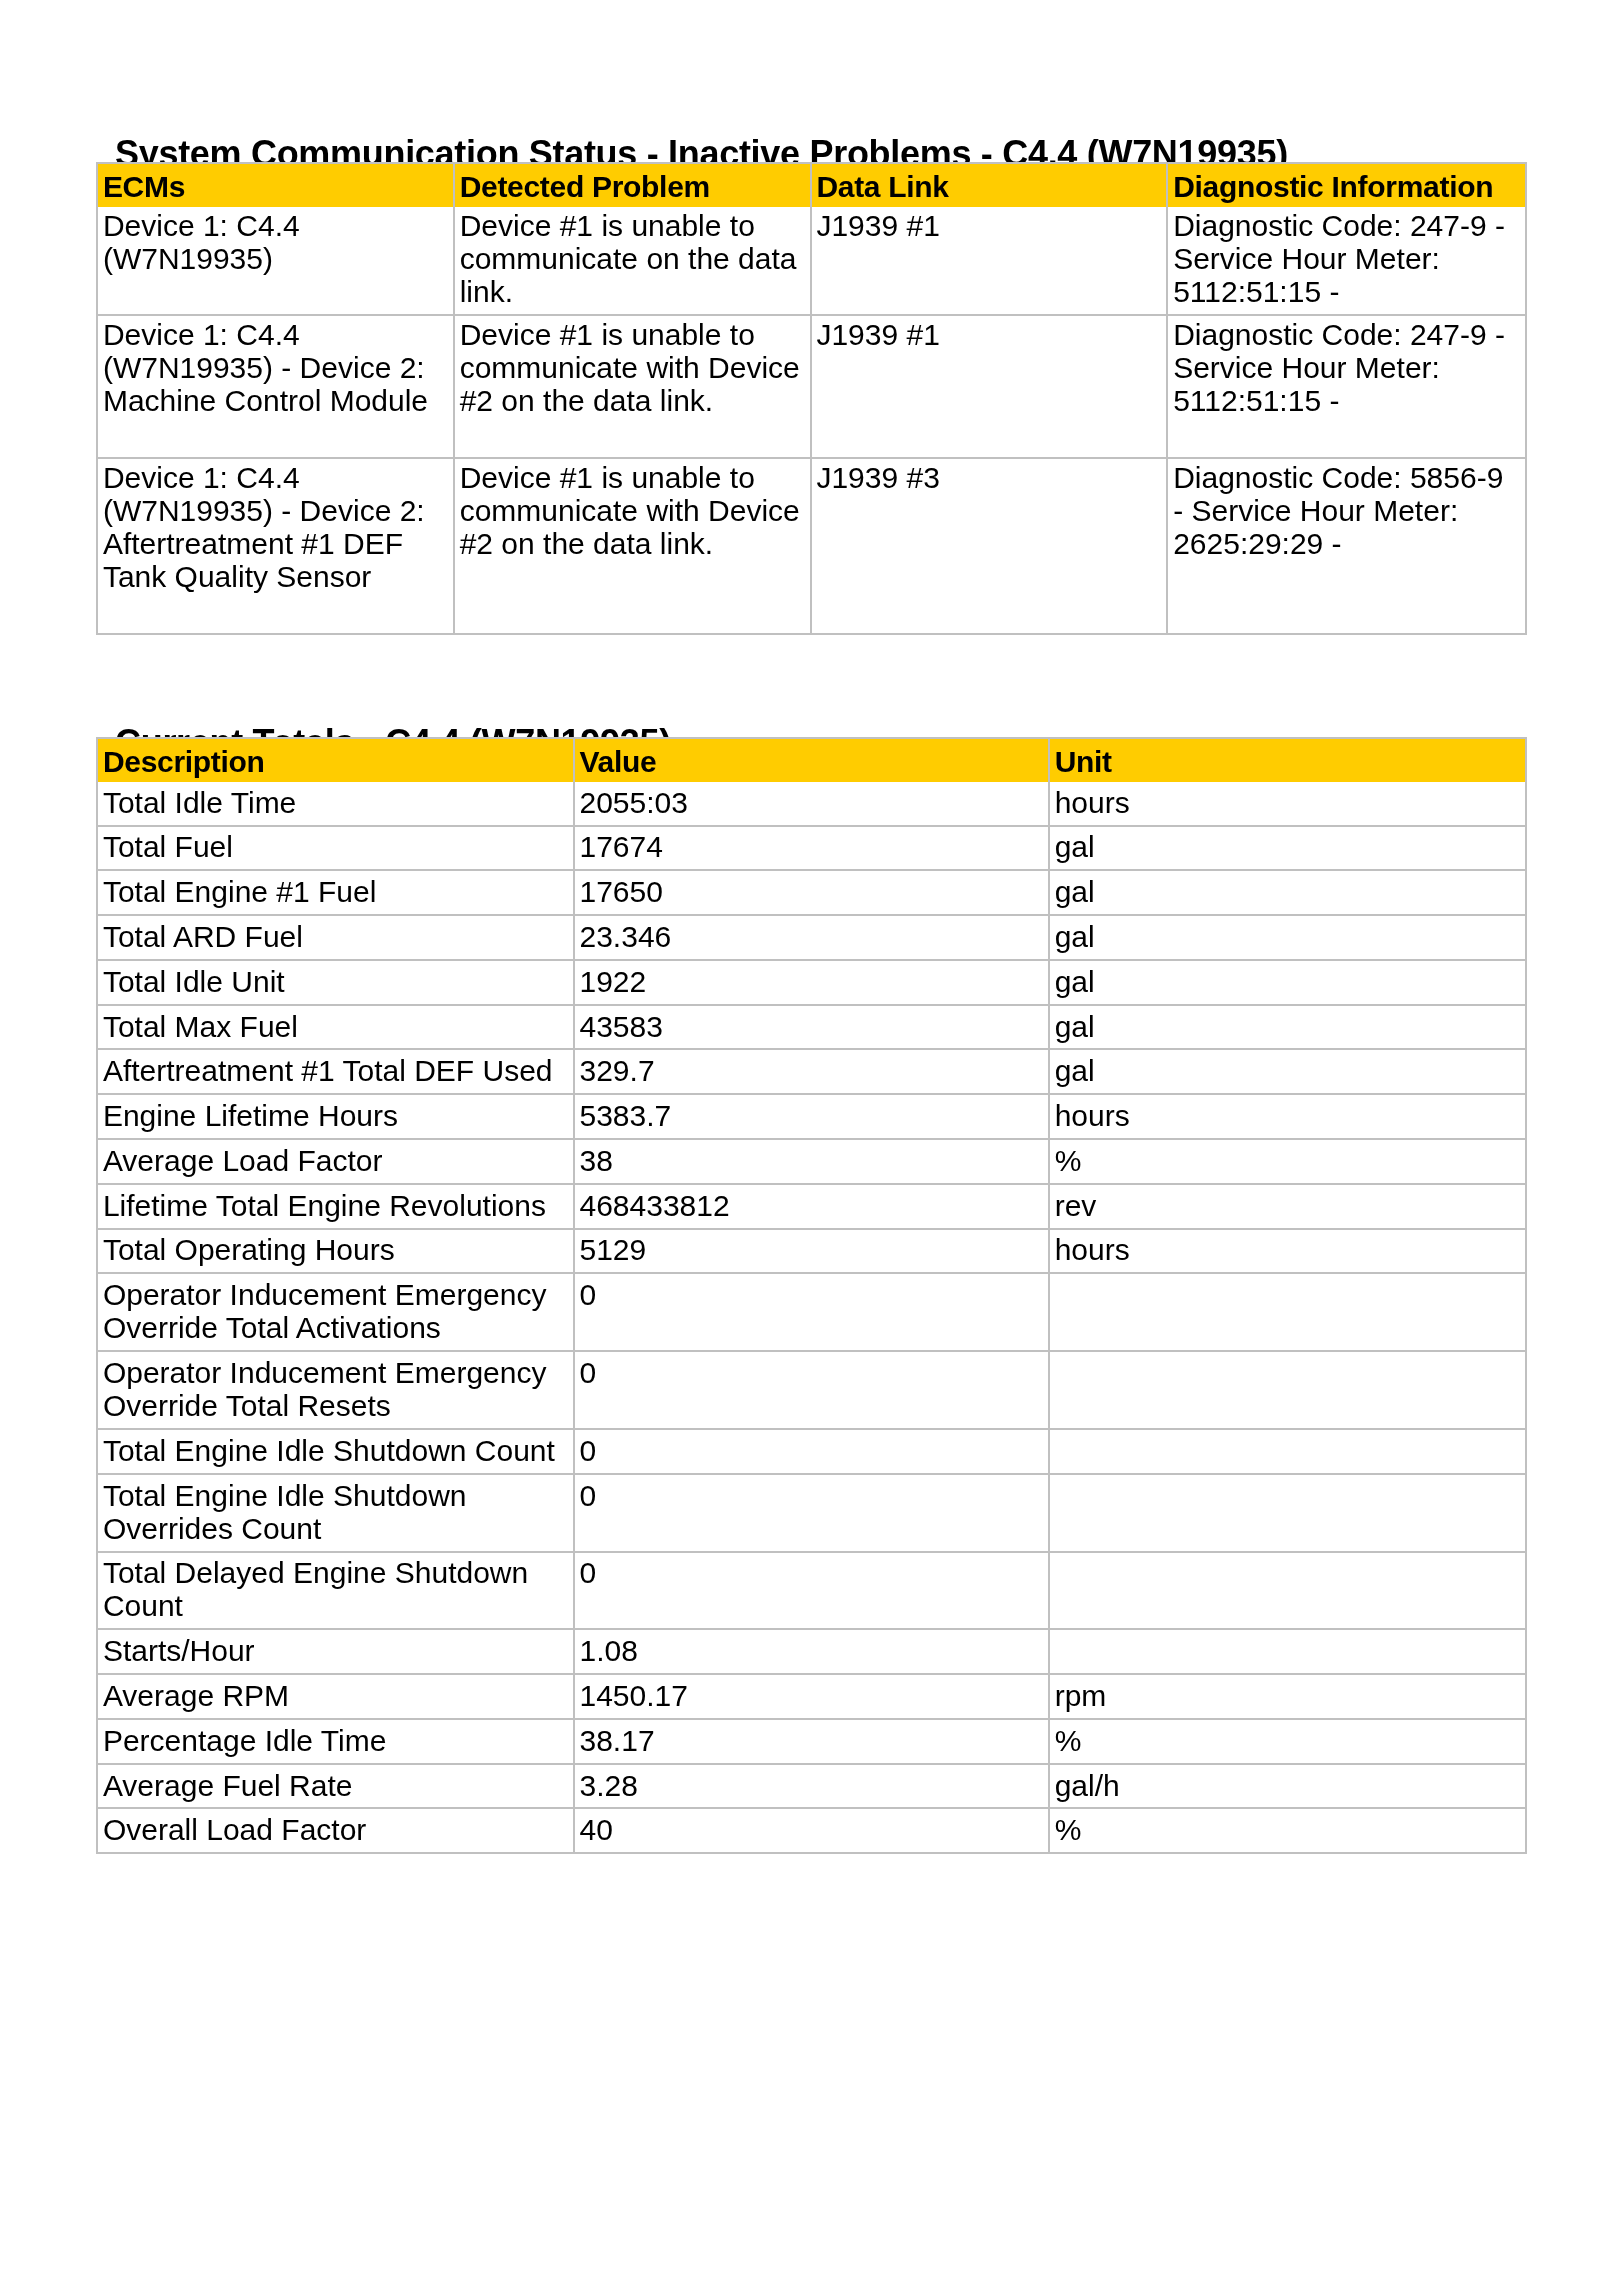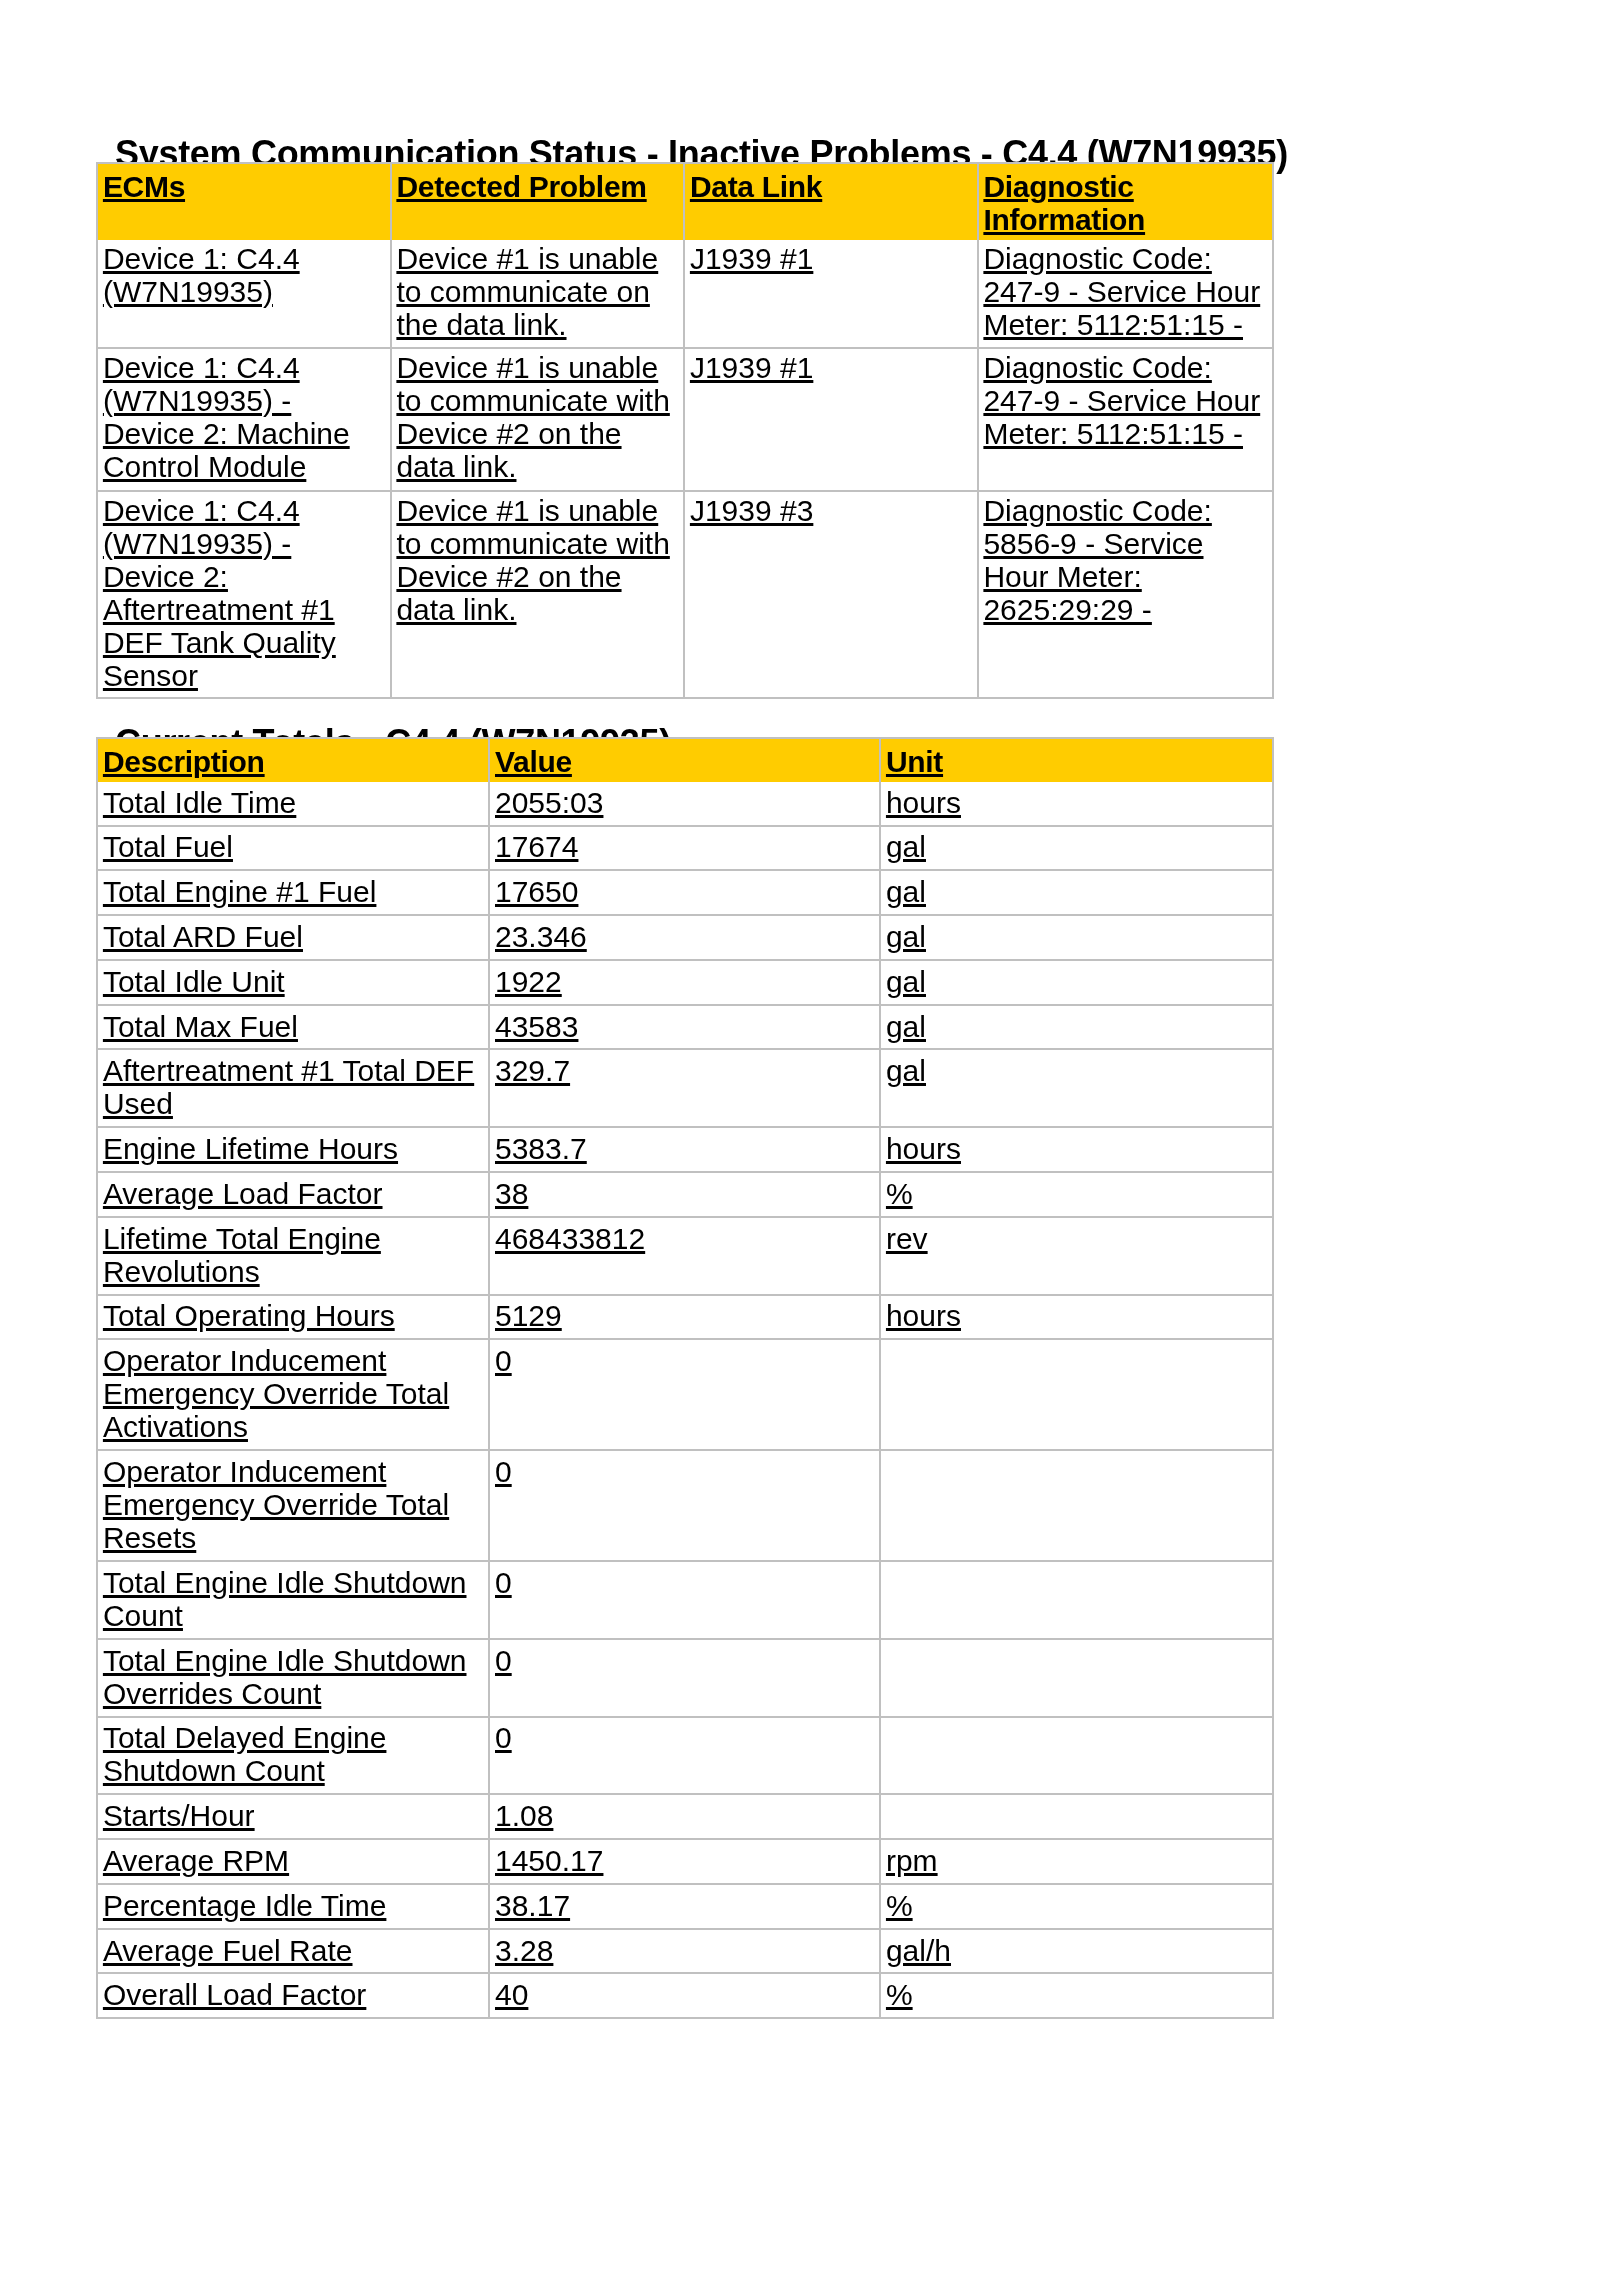--- a/index.html
+++ b/index.html
@@ -8,25 +8,24 @@
     font-family: "Liberation Sans", sans-serif; color: #000;
   }
   .section-title {
     position: absolute; left: 99px;
     font-size: 36px; font-weight: bold; letter-spacing: -0.3px;
     margin: 16px; line-height: 35px;
   }
   #t1-title { top: 120px; }
   #t2-title { top: 709px; }
   table.report {
-    position: absolute; left: 96px; width: 1178px;
+    position: absolute; left: 96px; width: 1431px;
     border-collapse: separate; border-spacing: 0;
     border: 2.9px solid #c0c0c0;
     table-layout: fixed;
-    text-decoration: underline;
   }
   #t1 { top: 162px; }
   #t2 { top: 737px; }
   table.report th, table.report td {
     border-right: 2.9px solid #c0c0c0;
     border-bottom: 2.9px solid #c0c0c0;
     vertical-align: top; text-align: left;
     padding: 2px 4.9px 2.9px 4.9px;
     font-size: 30px; line-height: 33px;
     word-wrap: break-word;

